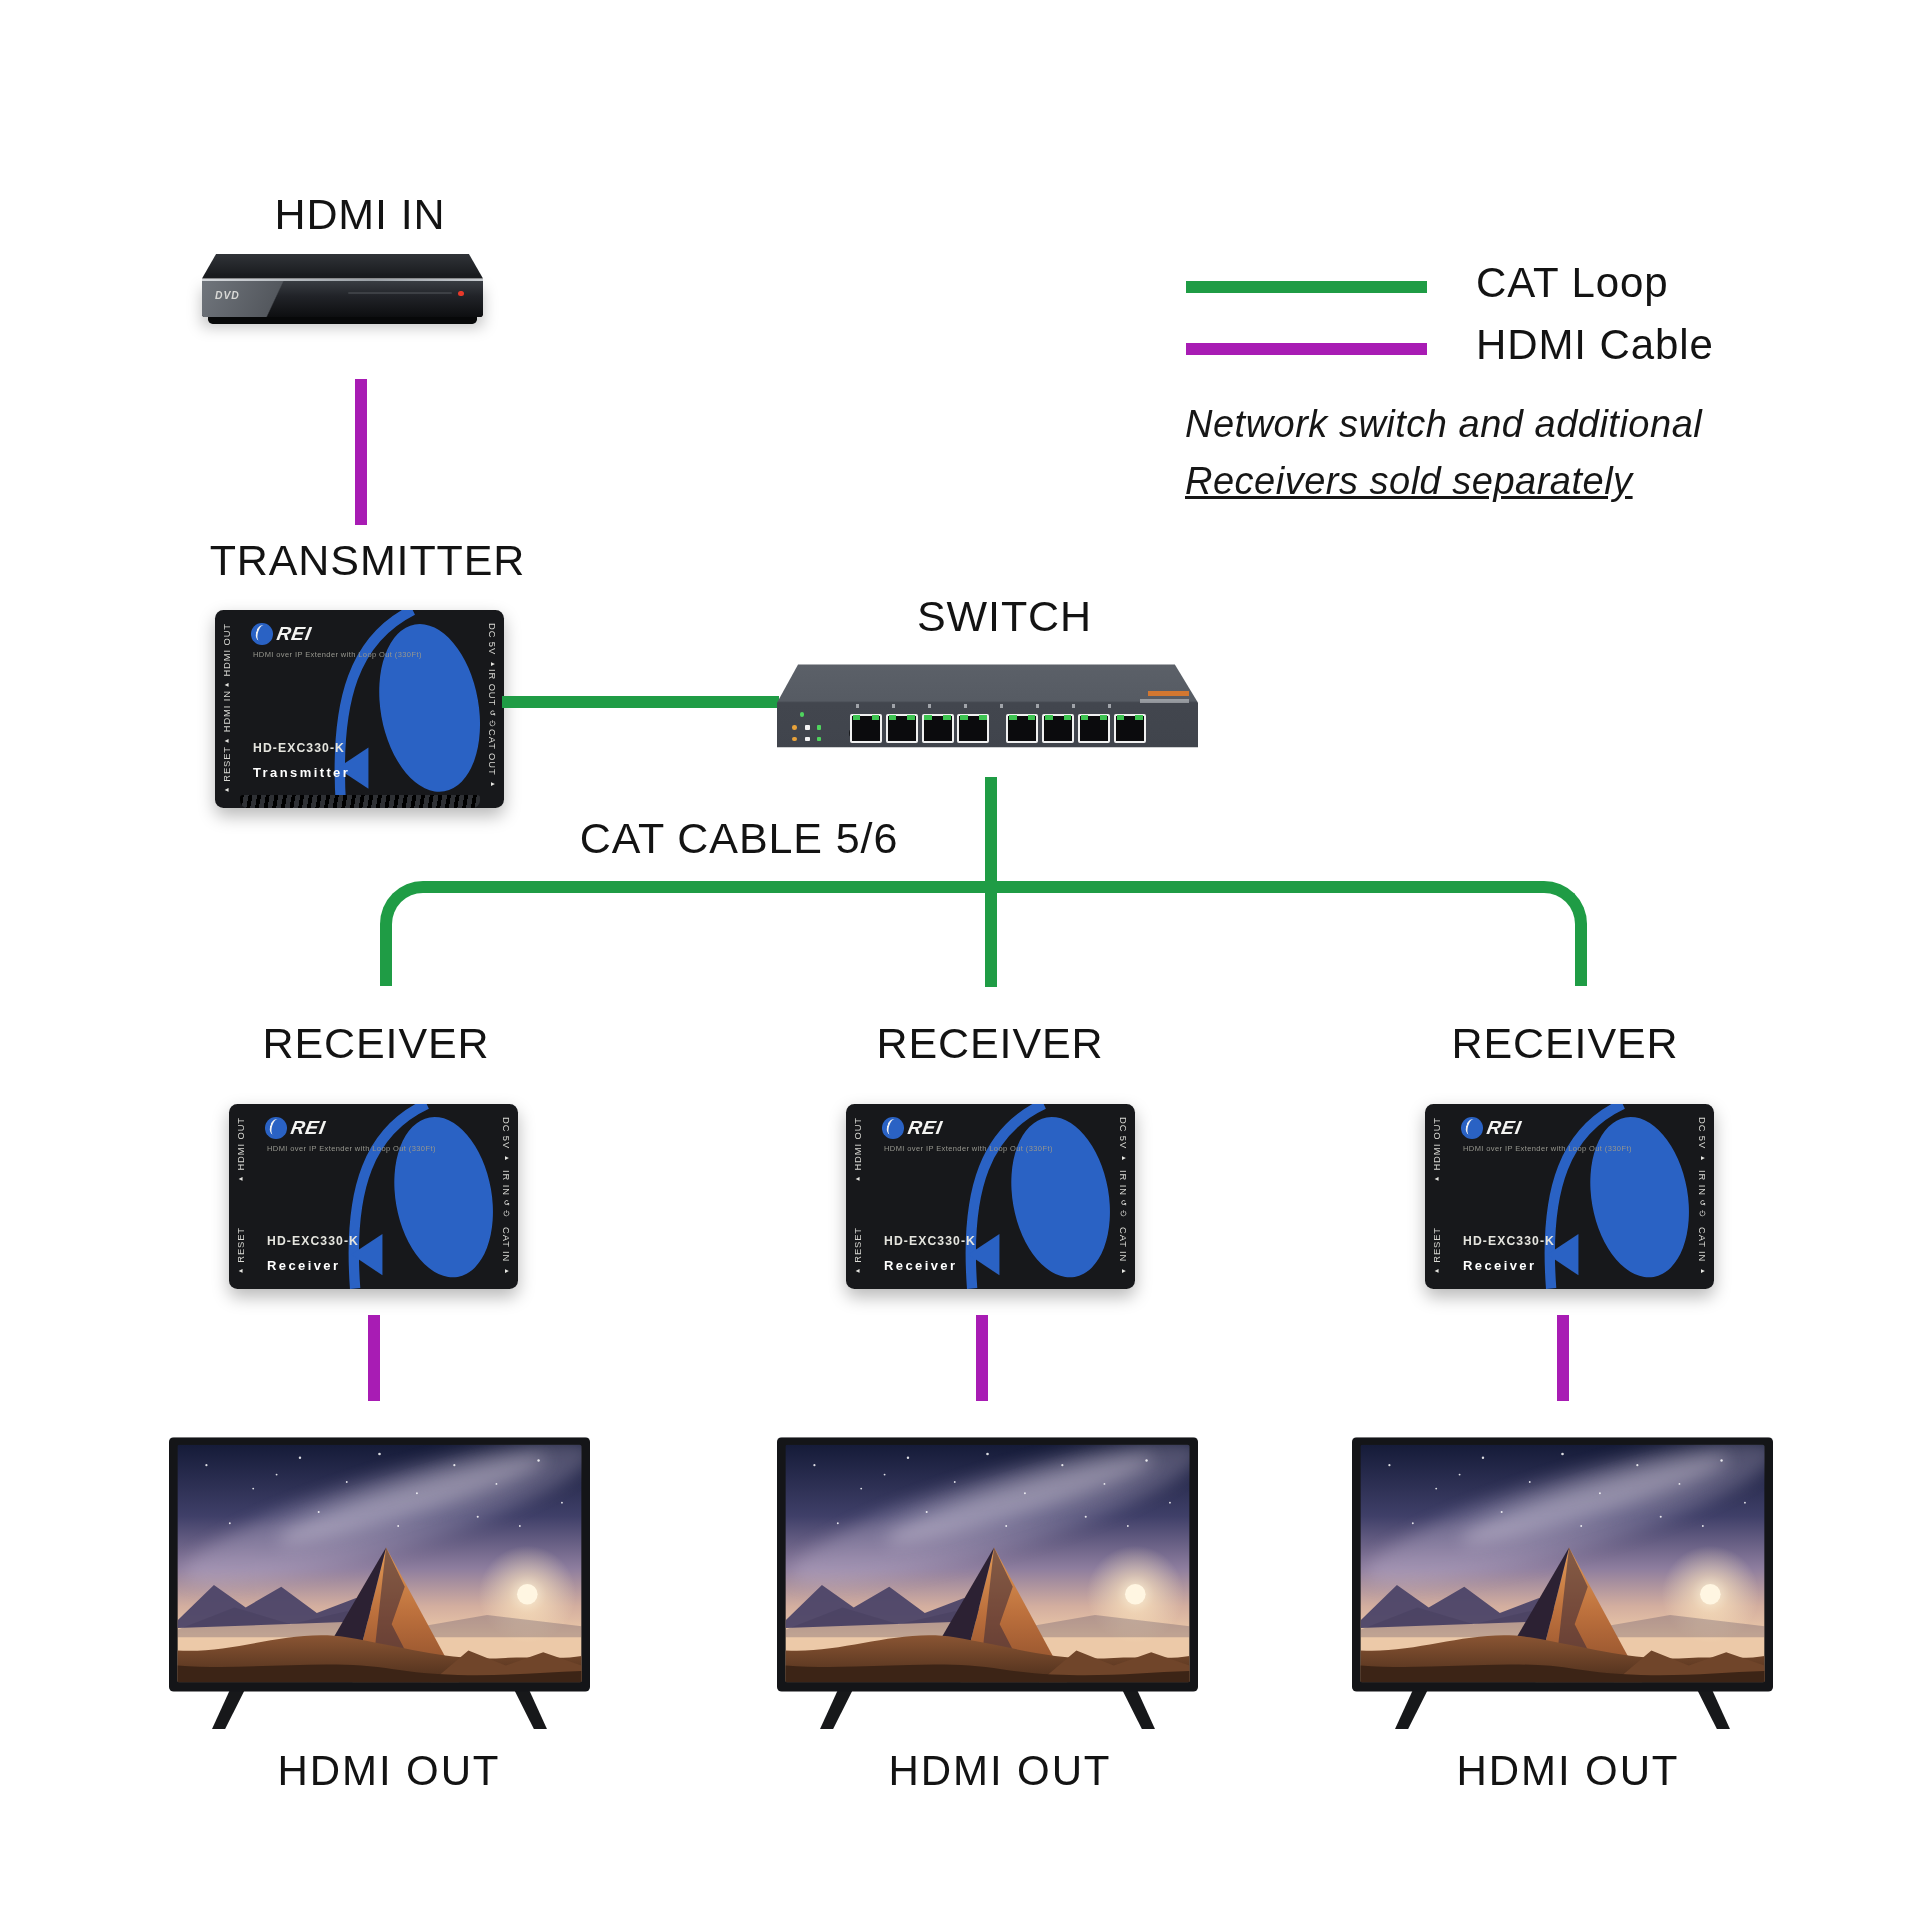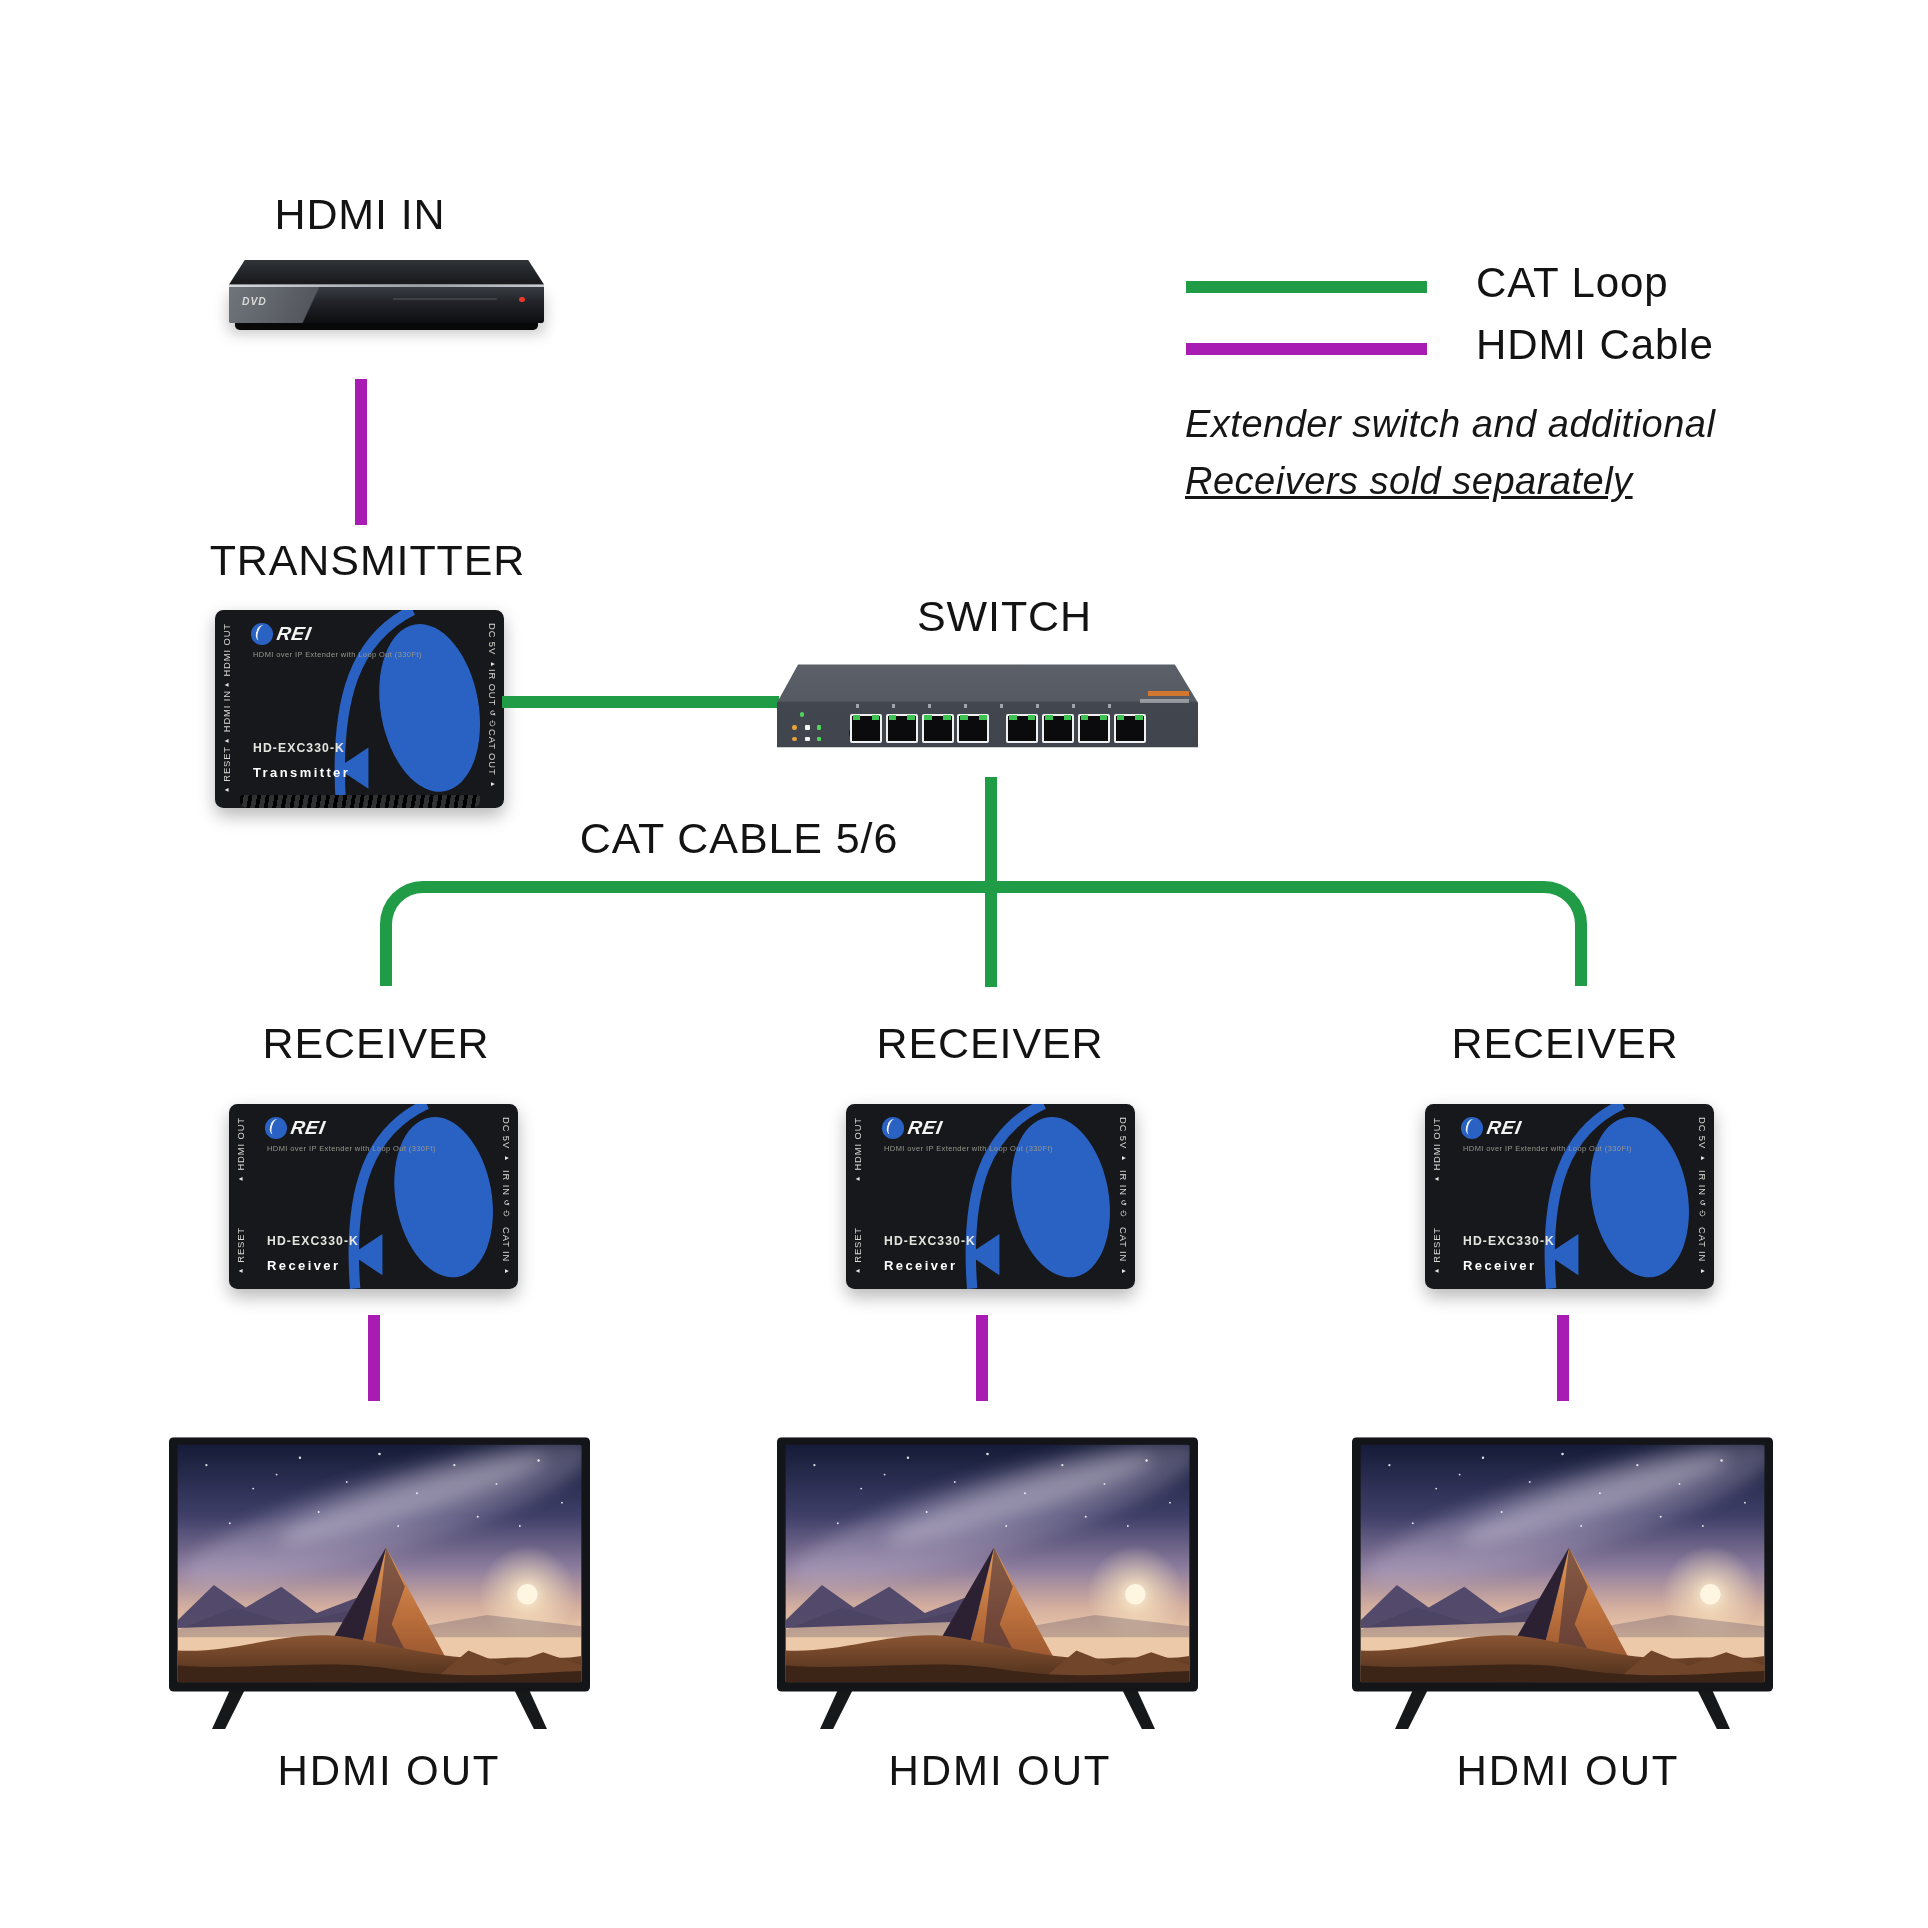--- a/index.html
+++ b/index.html
@@ -14,21 +14,21 @@
   .cable.green { background:#1f9c45; }
   .cable.purple { background:#a81cb4; }
   .branch { position:absolute; left:380px; top:881px; width:1207px; height:105px;
             border:12.2px solid #1f9c45; border-bottom:none; border-radius:43px 43px 0 0; }
 
   
   .legend-line { position:absolute; width:241px; height:12.2px; }
   .note { position:absolute; font-size:38px; font-style:italic; color:#161616; letter-spacing:0.5px; white-space:nowrap; }
 
   
-  .dvd { position:absolute; left:202px; top:260px; width:315px; height:72px;margin-left:27px; }
+  .dvd { position:absolute; left:202px; top:254px; width:281px; height:72px; }
   .dvd-top { height:24.5px; background:linear-gradient(180deg,#303338 0%,#1a1c1f 85%);
              clip-path:polygon(5% 0, 95% 0, 100% 100%, 0 100%); }
   .dvd-front { position:relative; height:38px; background:linear-gradient(180deg,#3c4046 0%,#212328 45%,#0d0e10 100%);
                border-radius:0 0 2.8px 2.8px; overflow:hidden; box-shadow:0 9.4px 15px rgba(0,0,0,0.25); }
   .dvd-front::before { content:""; position:absolute; top:0; left:0; right:0; height:2.8px;
                background:linear-gradient(90deg,#d6d9dd,#9aa0a6 60%,#c7cbd0); }
   .dvd-sheen { position:absolute; left:0; top:2.8px; width:46%; height:100%;
                background:linear-gradient(115deg,#70757c 0%,#54585e 55%,rgba(84,88,94,0) 56%); }
   .dvd-badge { position:absolute; left:13px; top:11.3px; font-size:10.4px; font-weight:bold; font-style:italic;
                color:#d8d8d6; letter-spacing:0.9px; }
@@ -210,21 +210,21 @@
     <span class="side-label"><span>IR OUT</span> <span class="tri">↺</span> <span class="tri">⏻</span></span>
     <span class="side-label"><span>CAT OUT</span> <span class="tri">▸</span></span>
   </div>
   <div class="vents"></div>
 </div>
 
 <div class="legend-line cable green" style="left:1186px; top:281px;"></div>
 <div class="lbl small" style="left:1476px; top:260px; text-align:left;">CAT Loop</div>
 <div class="legend-line cable purple" style="left:1186px; top:343px;"></div>
 <div class="lbl small" style="left:1476px; top:322px; text-align:right;">HDMI Cable</div>
-<div class="note" style="left:1185px; top:403px;">Extender switch and additional</div>
+<div class="note" style="left:1185px; top:403px;">Network switch and additional</div>
 <div class="note" style="left:1185px; top:460px;text-decoration:underline;">Receivers sold separately</div>
 
 <div class="lbl" style="left:847px; top:593px; width:245px;text-align:right;">SWITCH</div>
 
 <div class="cable green" style="left:502px; top:696px; width:277px; height:12.2px;"></div>
 
 <div class="switch">
   <div class="sw-leds">
     <span class="led" style="left:7.5px; top:-1.9px; background:#4fd45e;"></span>
     <span class="led" style="left:0; top:11.3px; background:#e8a23a;"></span>

